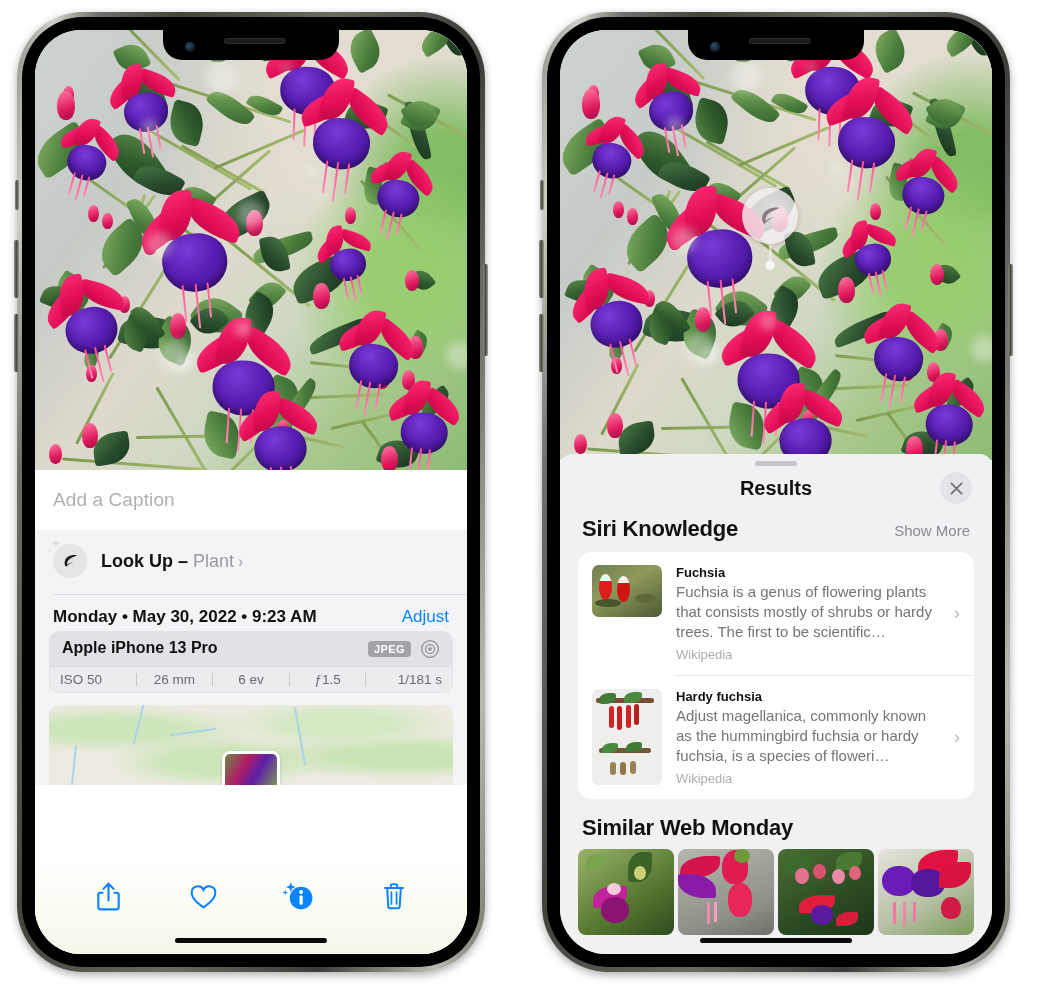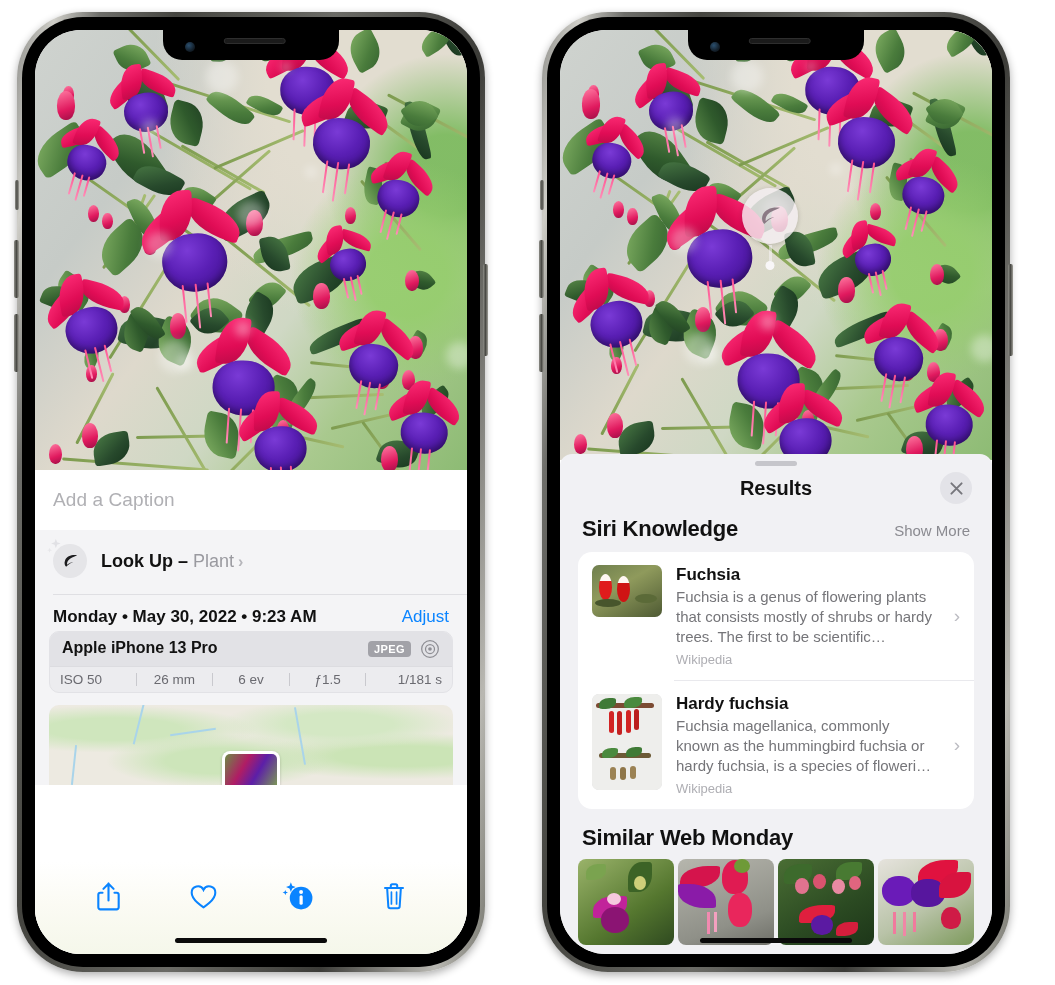--- a/index.html
+++ b/index.html
@@ -213,21 +213,21 @@
     display:flex; align-items:center; justify-content:center;
   }
   .sec-head { display:flex; align-items:baseline; justify-content:space-between; padding: 6px 22px 10px 22px; }
   .sec-title { font-size: 22px; font-weight: 700; color:#111; letter-spacing:-.2px; }
   .sec-more { font-size: 15px; color:#8a8a90; }
 
   .card { margin: 0 18px; background:#fff; border-radius: 14px; overflow:hidden; }
   .k-row { display:flex; gap: 14px; padding: 13px 14px 13px 14px; align-items:flex-start; }
   .k-thumb { flex:0 0 auto; border-radius: 7px; overflow:hidden; background:#ddd; }
   .k-body { flex:1 1 auto; min-width:0; }
-  .k-title { font-size: 17px; font-weight: 700; color:#111; margin-bottom: 2px; }
+  .k-title { font-size: 13px; font-weight: 700; color:#111; margin-bottom: 2px; }
   .k-desc { font-size: 15px; color:#757579; line-height: 1.33; }
   .k-src { font-size: 13px; color:#aeaeb3; margin-top: 5px; }
   .k-chev { flex:0 0 auto; align-self:center; color:#bcbcc2; font-size: 19px; padding-left: 4px; }
   .k-div { height:1px; background:#e9e9ed; margin-left: 96px; }
 
   .sim-head { padding: 16px 22px 8px 22px; }
   .sim-row { display:flex; gap: 4px; padding: 0 18px; }
   .sim-tile { width: 96px; height: 86px; border-radius: 8px; overflow:hidden; }
 
   
@@ -855,21 +855,21 @@
                 <i style="left:10%;top:62%;width:52px;height:5px;border-radius:3px;background:#6c5a36"></i>
                 <i style="left:14%;top:56%;width:16px;height:10px;border-radius:60% 20%;background:#4a8a3e"></i>
                 <i style="left:48%;top:55%;width:16px;height:10px;border-radius:60% 20%;background:#3f7a36"></i>
                 <i style="left:26%;top:76%;width:6px;height:13px;border-radius:3px;background:#9b8254"></i>
                 <i style="left:40%;top:76%;width:6px;height:13px;border-radius:3px;background:#8f7649"></i>
                 <i style="left:54%;top:75%;width:6px;height:13px;border-radius:3px;background:#9b8254"></i>
               </div>
             </div>
             <div class="k-body">
               <div class="k-title">Hardy fuchsia</div>
-              <div class="k-desc">Fuchsia magellanica, commonly known as the hummingbird fuchsia or hardy fuchsia, is a species of floweri…</div>
+              <div class="k-desc">Adjust magellanica, commonly known as the hummingbird fuchsia or hardy fuchsia, is a species of floweri…</div>
               <div class="k-src">Wikipedia</div>
             </div>
             <div class="k-chev">›</div>
           </div>
         </div>
 
         <div class="sim-head">
           <span class="sec-title">Similar Web Monday</span>
         </div>
         <div class="sim-row">

